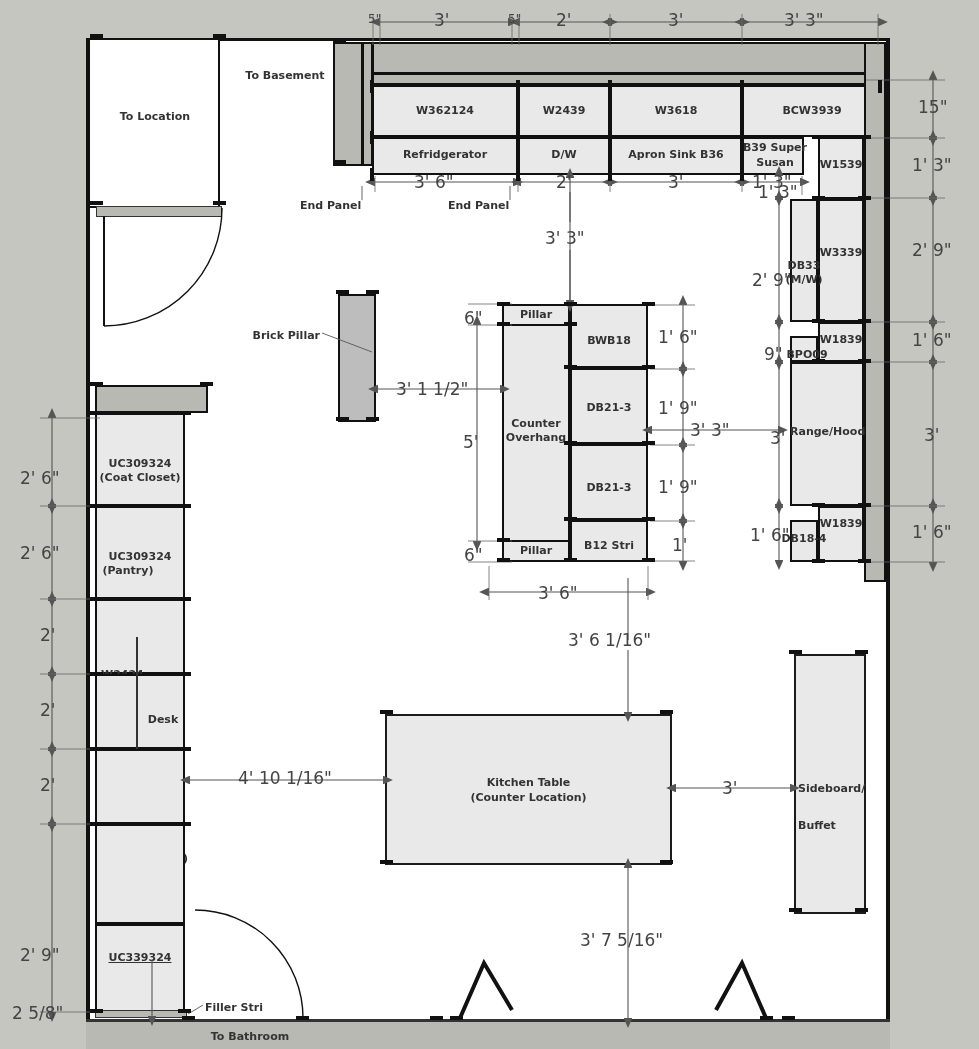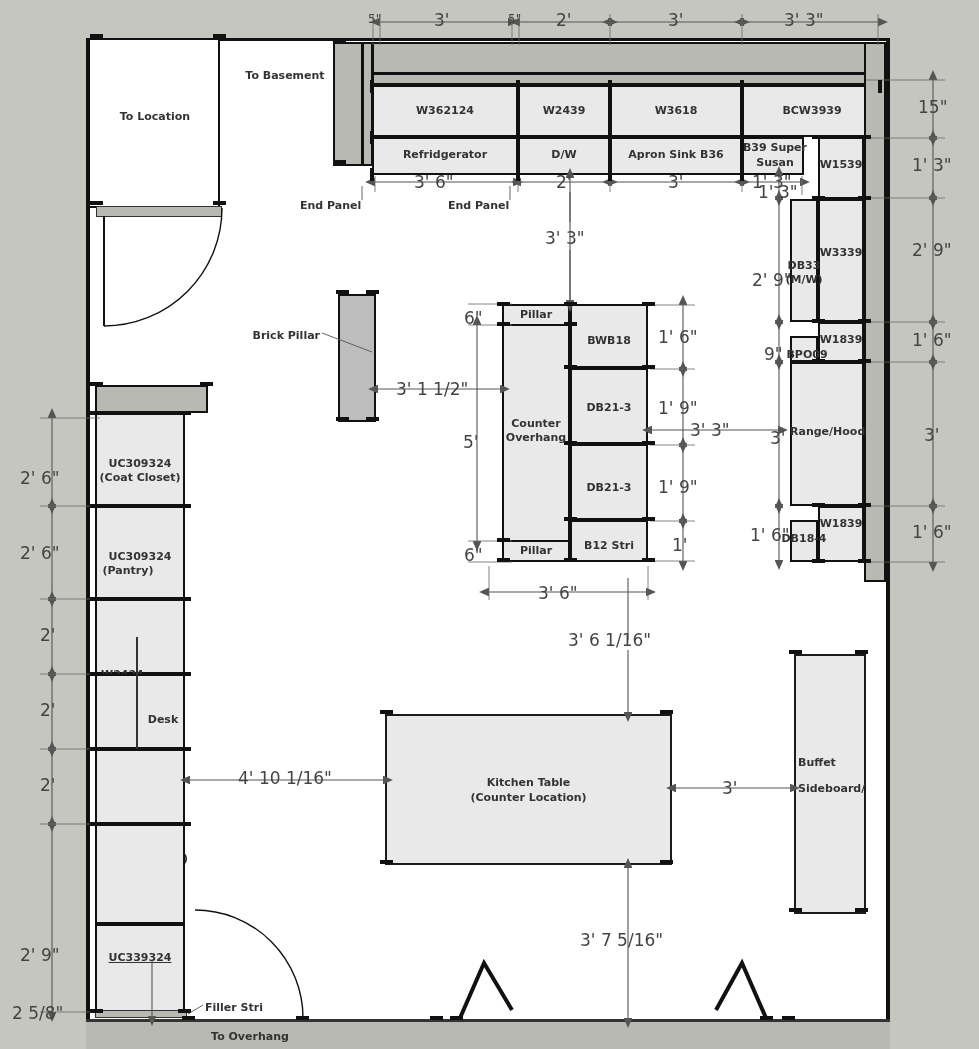--- a/index.html
+++ b/index.html
@@ -163,24 +163,24 @@
 
   <div class="rect cabth" style="left:570px;top:520px;width:78px;height:42px;"></div>
   <div class="lbl" style="left:570px;top:539px;width:78px;">B12 Stri</div>
 
   <div class="rect furn" style="left:385px;top:714px;width:287px;height:151px;"></div>
   <div class="lbl" style="left:385px;top:776px;width:287px;font-size:11px;">Kitchen Table</div>
   <div class="lbl" style="left:385px;top:791px;width:287px;font-size:11px;">(Counter Location)</div>
 
   <div class="rect furn" style="left:794px;top:654px;width:72px;height:260px;"></div>
   <div class="lbl" style="left:798px;top:782px;width:64px;text-align:left;">Sideboard/</div>
-  <div class="lbl" style="left:798px;top:756px;width:64px;text-align:left;">Buffet</div>
+  <div class="lbl" style="left:798px;top:819px;width:64px;text-align:left;">Buffet</div>
 
   <div class="rect" style="left:86px;top:1022px;width:804px;height:27px;background:#b9b9b3;"></div>
-  <div class="lbl" style="left:170px;top:1030px;width:160px;">To Overhang</div>
+  <div class="lbl" style="left:170px;top:1030px;width:160px;">To Bathroom</div>
 
   <div class="lbl" style="left:205px;top:1001px;width:90px;text-align:left;">Filler Stri</div>
 
   <div class="lbl" style="left:300px;top:199px;width:78px;text-align:left;">End Panel</div>
   <div class="lbl" style="left:448px;top:199px;width:78px;text-align:left;">End Panel</div>
 
   <svg class="ov">
     <defs>
       <marker id="aL" markerWidth="10" markerHeight="8" refX="9" refY="4" orient="auto">
         <path d="M9,0 L9,8 L0,4 z" fill="#555"></path>

